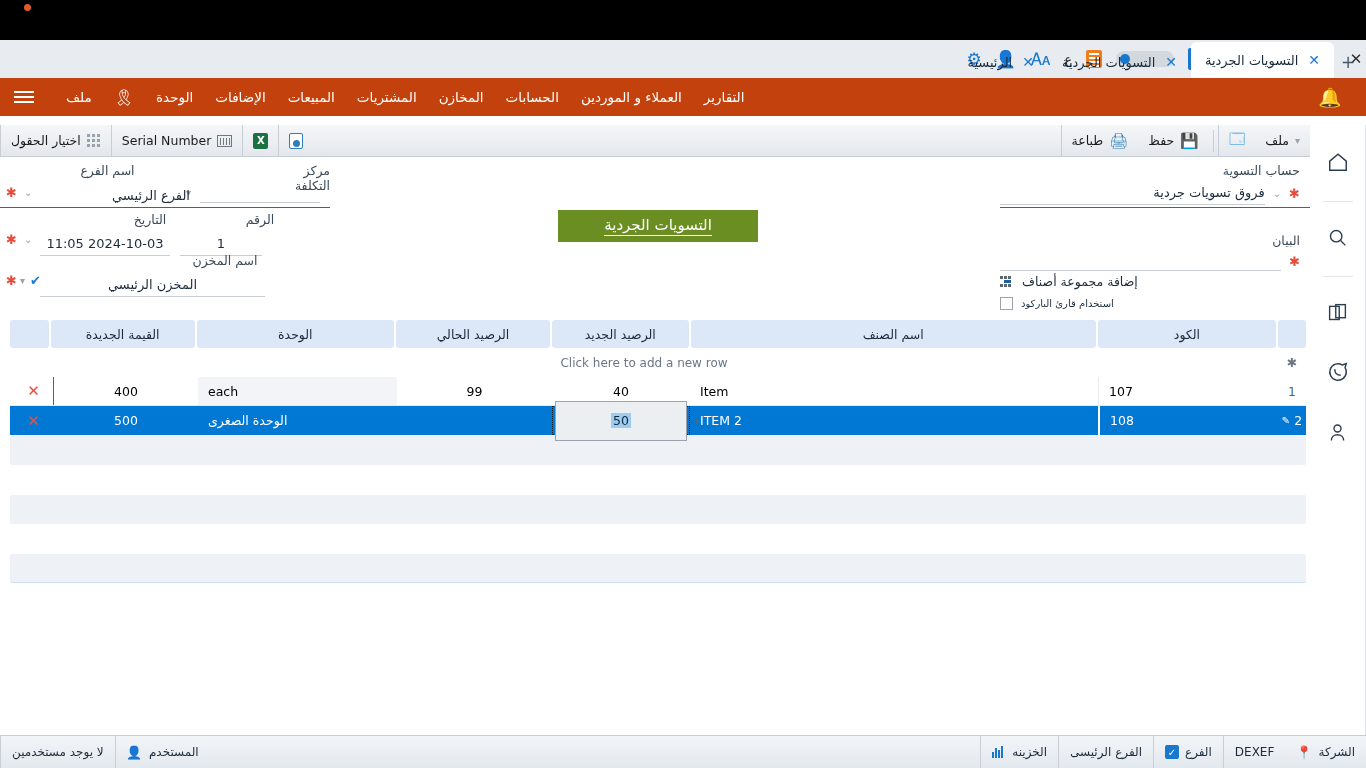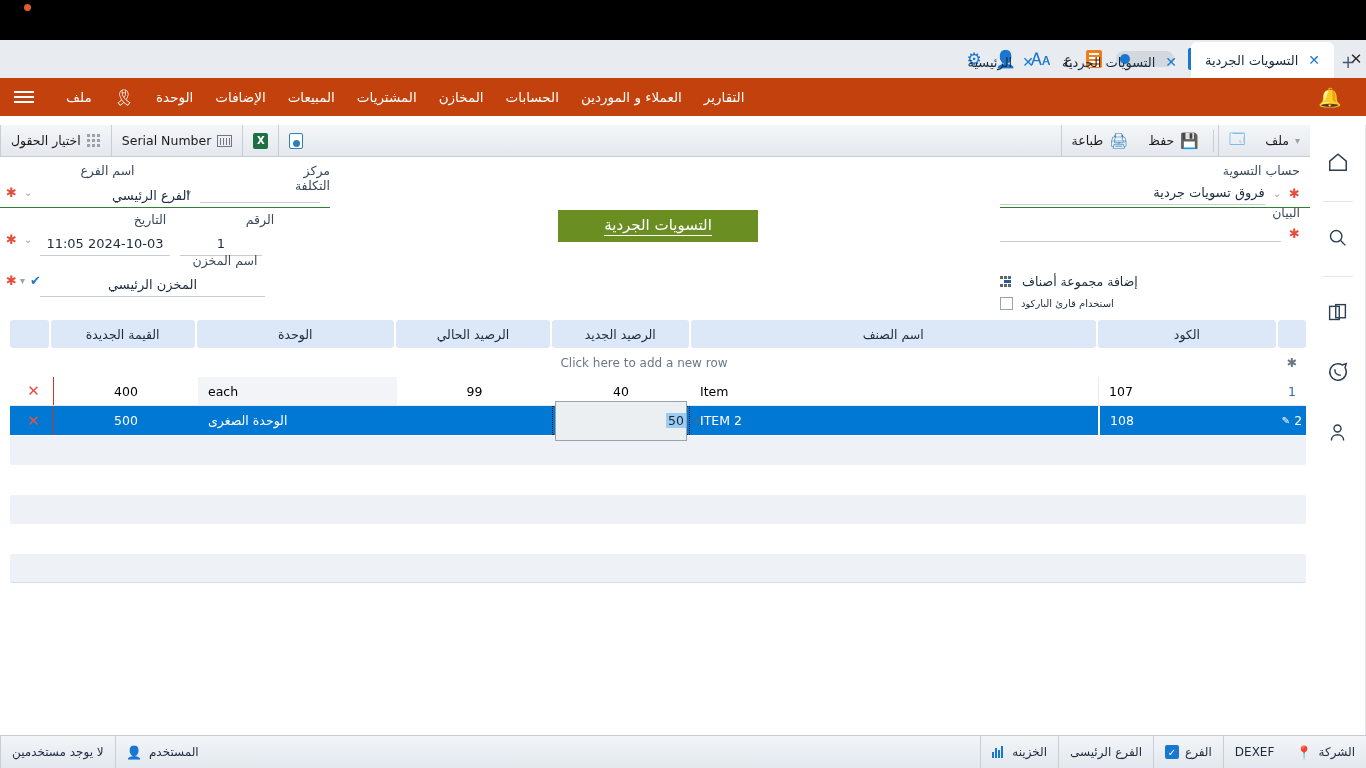--- a/index.html
+++ b/index.html
@@ -154,21 +154,21 @@
   .unit-cell { background: #f2f4f7; }
   .grow.sel .unit-cell { background: #0078d4; }
   .del-x { color: #e74c3c; font-size: 15px; font-weight: 700; }
   .grow.sel .del-x { color: #e8533f; }
   .editcell {
     position: relative; display: flex; align-items: center; justify-content: center;
     background: #0078d4;
   }
   .editbox {
     width: 132px; height: 40px; background: #eceff2; border: 1px solid #9aa3ad;
-    display: flex; align-items: center; position: relative;
+    display: flex; align-items: center; justify-content: center; position: relative;
   }
   .editbox .sel-text { background: #9ecbf0; color: #13293d; padding: 0 2px; font-size: 12.5px; }
   .editbox .dd { position: absolute; right: -13px; color: #5b6670; font-size: 9px; }
   .dots { position: absolute; inset: 0; border: 1px dotted #1b1b1b; pointer-events: none; }
 
   .zrow { height: 29px; background: #eef2f7; margin-top: 1px; border-radius: 2px; }
   .spacer { height: 29px; }
 
   .totals { position: absolute; left: 10px; top: 596px; width: 1296px; height: 24px;
             display: flex; font-size: 12.5px; font-weight: bold; color: #1b2c3d; }
@@ -350,21 +350,21 @@
     <div class="fld-label" style="text-align:right;">حساب التسوية</div>
     <div style="display:flex; align-items:center; margin-top:4px;">
       <span class="req">✱</span>
       <span class="caret" style="margin:0 8px;">⌄</span>
       <div class="uline" style="flex:1; text-align:right; padding-bottom:3px;">
         <span class="fld-val">فروق تسويات جردية</span>
       </div>
     </div>
   </div>
 
-  <div style="position:absolute; right:10px; top:48px; width:300px;">
+  <div style="position:absolute; right:10px; top:76px; width:300px;font-family:Liberation Serif, serif;">
     <div class="fld-label" style="text-align:right;">البيان</div>
     <div style="display:flex; align-items:center; margin-top:4px;">
       <span class="req">✱</span>
       <div class="uline" style="flex:1; height:18px; margin-right:8px;"></div>
     </div>
   </div>
 
   <div style="position:absolute; right:10px; top:117px; display:flex; align-items:center; gap:8px; justify-content:flex-end; width:300px;">
     <span class="fld-val" style="font-size:12.5px;">إضافة مجموعة أصناف</span>
     <span class="addgrp-ic"></span>

